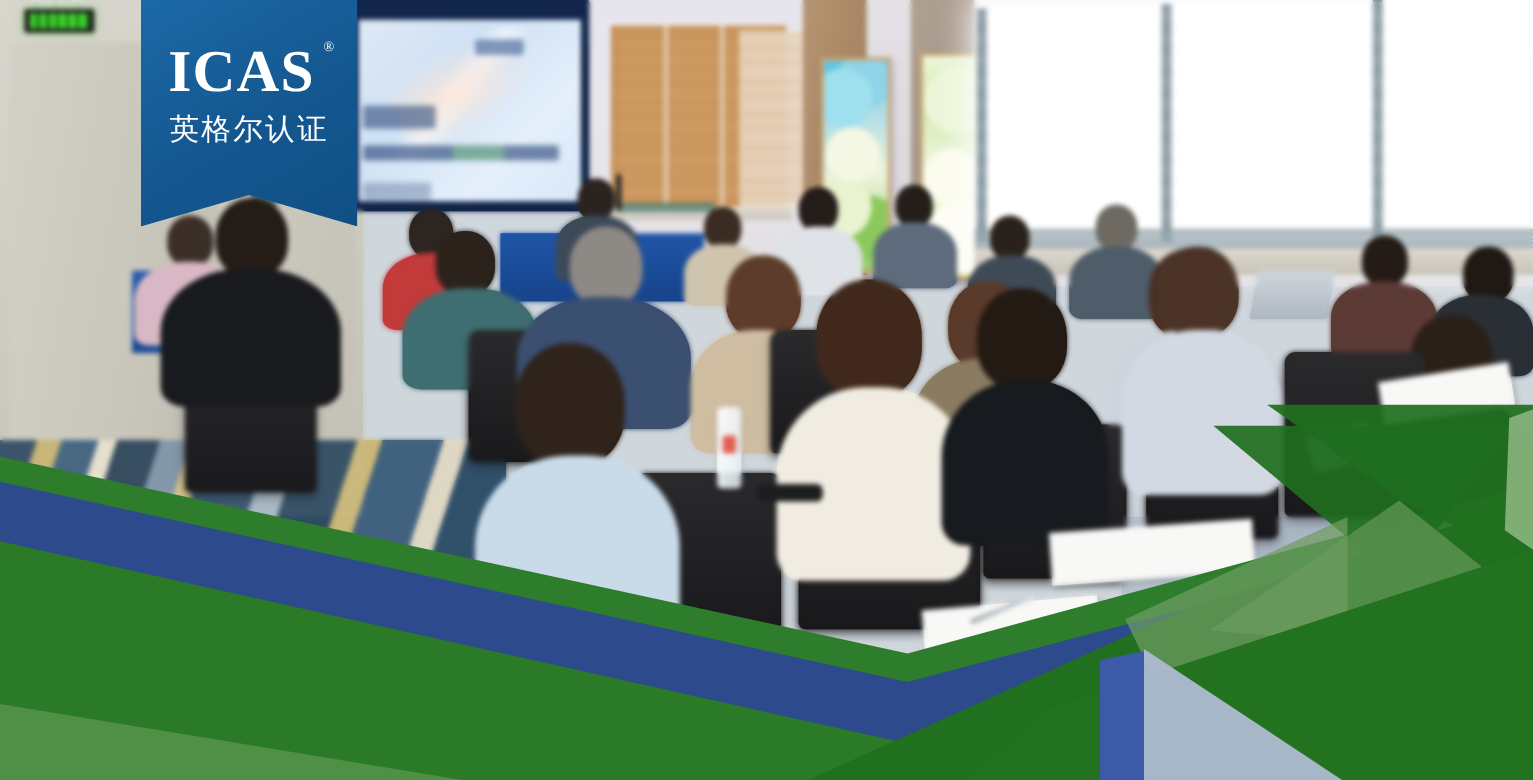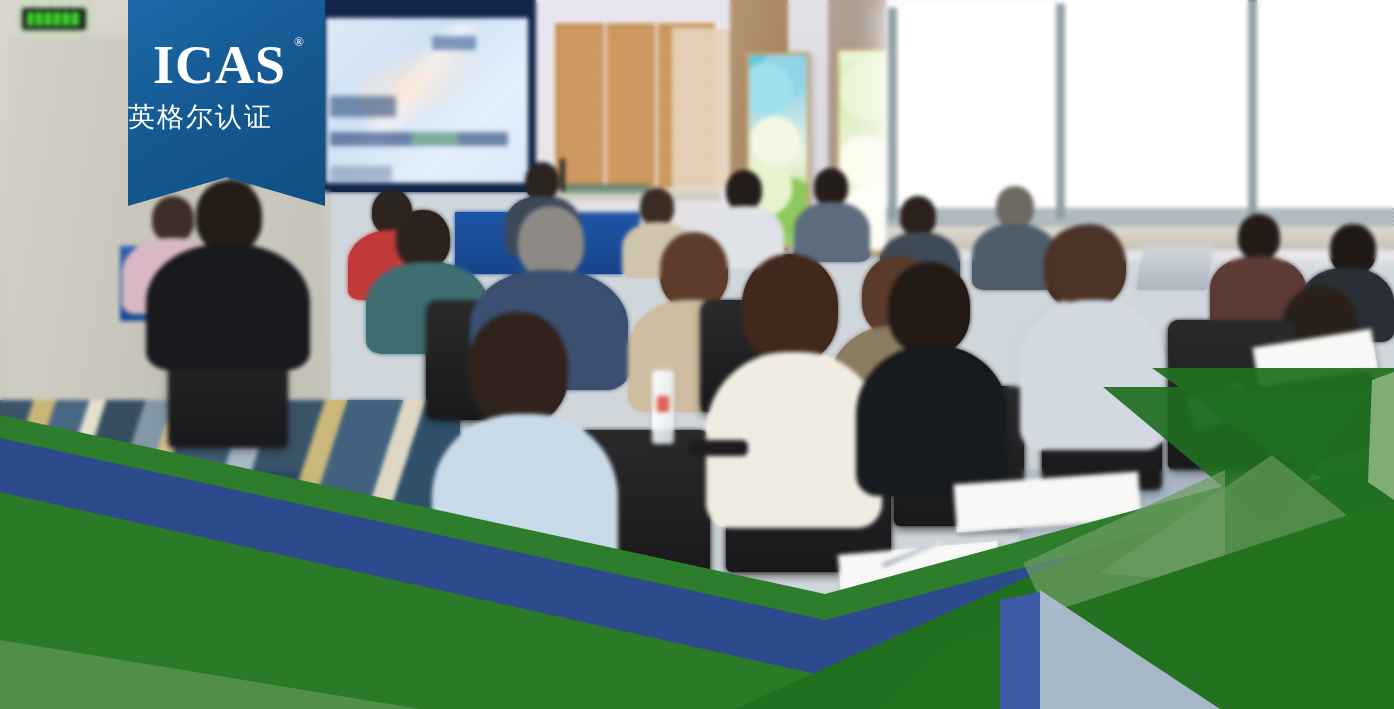--- a/index.html
+++ b/index.html
@@ -163,21 +163,21 @@
   #logo-badge .brand{
     position:absolute;left:0;right:0;top:38px;color:#fff;
     font-family:"Liberation Serif",serif;font-weight:bold;font-size:54px;
     letter-spacing:1px;line-height:1;margin-left:25px;
   }
   #logo-badge .reg{
     position:absolute;right:21px;top:34px;color:#fff;font-size:13px;
     font-family:"Liberation Serif",serif;
   }
   #logo-badge .brand-cn{
-    position:absolute;left:0;right:0;top:99px;text-align:left;color:#fff;
+    position:absolute;left:0;right:0;top:99px;text-align:center;color:#fff;
     font-family:"DejaVu Sans",sans-serif;font-size:27px;letter-spacing:2px;
     font-weight:500;
   }
 
   
   #geo{position:absolute;inset:0;z-index:15;pointer-events:none;}
   #geo svg{display:block;}
 </style>
 </head>
 <body>

